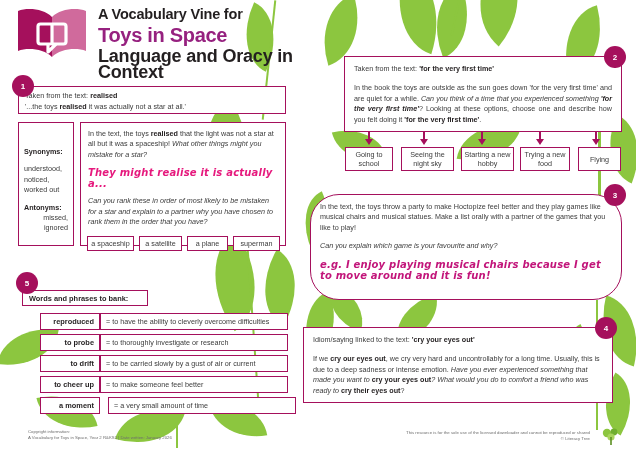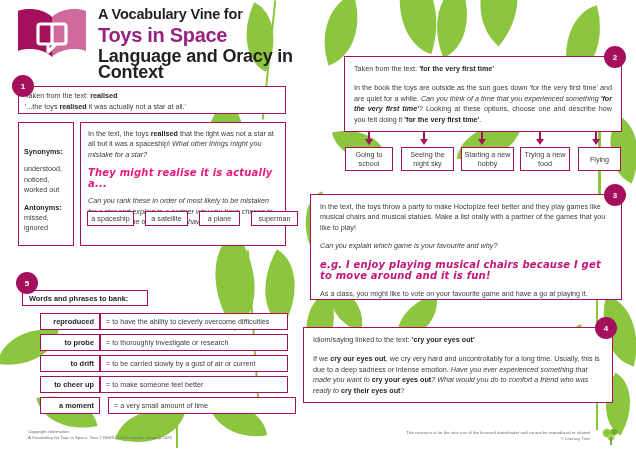--- a/index.html
+++ b/index.html
@@ -158,32 +158,32 @@
   <div class="panel" style="left:18px;top:122px;width:56px;height:124px;">
     <div class="bodytext" style="padding:24px 5px 0 5px;">
       <b>Synonyms:</b>
     </div>
     <div class="bodytext" style="padding:7px 5px 0 5px;">
       <span>understood, noticed, worked out</span>
     </div>
     <div class="bodytext" style="padding:7px 5px 0 5px;">
       <b>Antonyms:</b>
     </div>
-    <div class="bodytext" style="padding:0 5px 0 5px;">
+    <div class="bodytext" style="padding:0 5px 0 5px;text-align:right;">
       <span>missed, ignored</span>
     </div>
   </div>
 
   <div class="panel" style="left:80px;top:122px;width:206px;height:124px;">
     <div class="bodytext" style="padding:6px 7px 0 7px;">
       <span>In the text, the toys </span><b>realised</b><span> that the light was not a star at all but it was a spaceship! </span><span class="ital">What other things might you mistake for a star?</span>
     </div>
     <div class="hand" style="padding:7px 7px 0 7px;">They might realise it is actually a...</div>
     <div class="bodytext ital" style="padding:7px 7px 0 7px;">Can you rank these in order of most likely to be mistaken for a star and explain to a partner why you have chosen to rank them in the order that you have?</div>
-    <div style="position:absolute;left:6px;top:88px;display:flex;gap:11px;">
+    <div style="position:absolute;left:6px;top:113px;display:flex;gap:5px;">
       <div class="chip" style="width:47px;height:15px;">a spaceship</div>
       <div class="chip" style="width:43px;height:15px;">a satellite</div>
       <div class="chip" style="width:41px;height:15px;">a plane</div>
       <div class="chip" style="width:47px;height:15px;">superman</div>
     </div>
   </div>
 
   <div class="badge" style="left:604px;top:46px;">
       <span>2</span>
     </div>
@@ -223,25 +223,24 @@
   <div class="chip" style="position:absolute;left:401px;top:147px;width:53px;height:24px;">Seeing the night sky</div>
   <div class="chip" style="position:absolute;left:461px;top:147px;width:53px;height:24px;">Starting a new hobby</div>
   <div class="chip" style="position:absolute;left:520px;top:147px;width:50px;height:24px;">Trying a new food</div>
   <div class="chip" style="position:absolute;left:578px;top:147px;width:43px;height:24px;">Flying</div>
 
   <div class="badge" style="left:604px;top:184px;">
       <span>3</span>
     </div>
   <div class="badge-stub" style="left:614px;top:195px;height:10px;"></div>
 
-  <div class="panel" style="left:310px;top:194px;width:312px;height:106px;">
+  <div class="panel" style="left:310px;top:194px;width:312px;height:106px;border-radius:29px;">
     <div class="bodytext" style="padding:7px 9px 0 9px;">In the text, the toys throw a party to make Hoctopize feel better and they play games like musical chairs and musical statues. Make a list orally with a partner of the games that you like to play!</div>
     <div class="bodytext ital" style="padding:8px 9px 0 9px;">Can you explain which game is your favourite and why?</div>
     <div class="hand dark" style="padding:7px 9px 0 9px;">e.g. I enjoy playing musical chairs because I get to move around and it is fun!</div>
-    <div class="bodytext" style="padding:8px 9px 0 9px;">As a class, you might like to vote on your favourite game and have a go at playing it.</div>
   </div>
 
   <div class="badge" style="left:595px;top:317px;">
       <span>4</span>
     </div>
   <div class="badge-stub" style="left:605px;top:328px;height:10px;"></div>
 
   <div class="panel" style="left:303px;top:327px;width:310px;height:76px;">
     <div class="bodytext" style="padding:7px 9px 0 9px;">
       <span>Idiom/saying linked to the text: </span><b>'cry your eyes out'</b>

